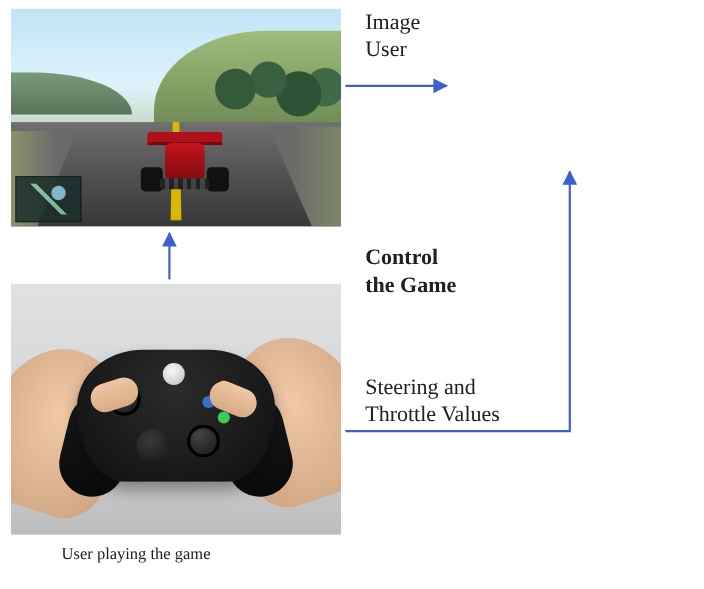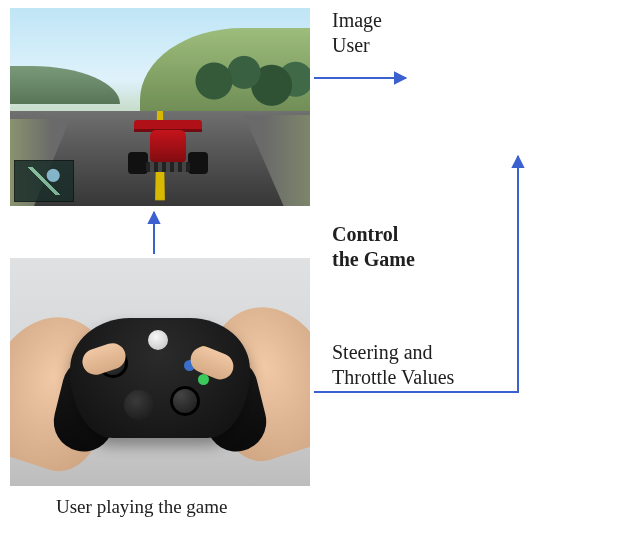--- a/index.html
+++ b/index.html
@@ -201,21 +201,21 @@
     border-radius: 10px;
     padding: 8px 12px;
     box-sizing: border-box;
     line-height: 1.35;
   }
 
   
   .lbl { line-height: 1.25; white-space: pre; }
   .caption {
     left: 56px; top: 496px;
-    font-size: 19px;
+    font-size: 15px;
   }
 
   
   svg.arrows {
     position: absolute; left: 0; top: 0; width: 640px; height: 535px;
     pointer-events: none;
   }
 </style>
 </head>
 <body>

